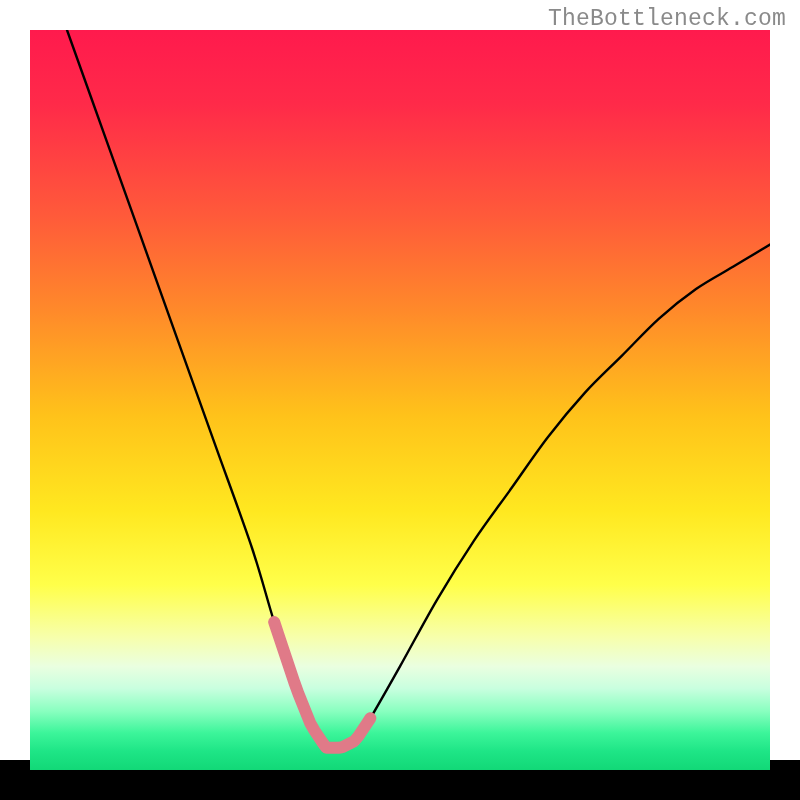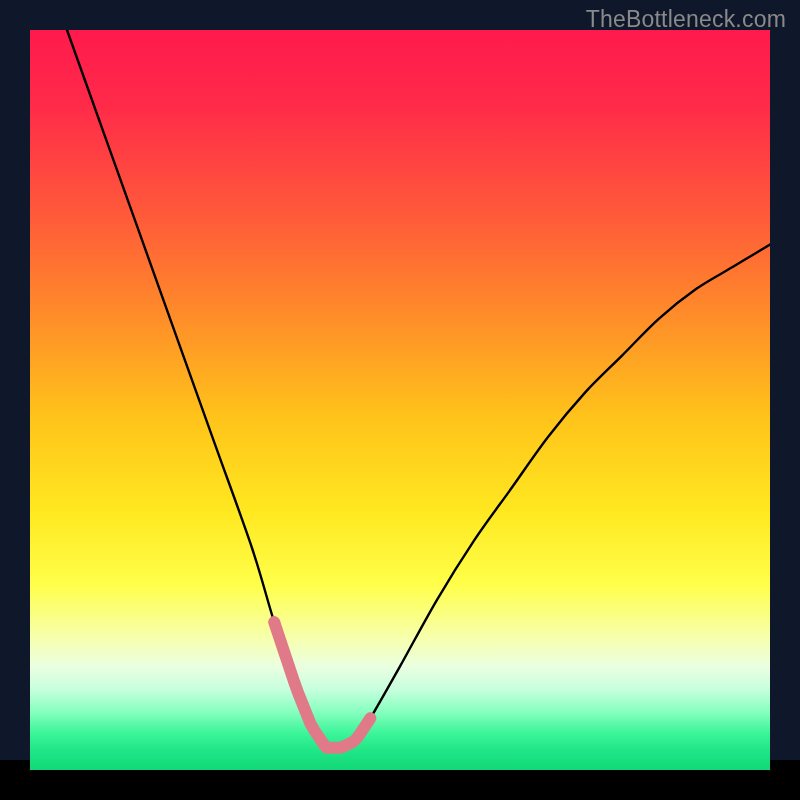--- a/index.html
+++ b/index.html
@@ -8,21 +8,22 @@
     width: 800px;
     height: 800px;
     background: #000;
     overflow: hidden;
     font-family: Arial, Helvetica, sans-serif;
   }
   .frame {
     position: relative;
     width: 800px;
     height: 760px;
-    background: #0f172a;
+    background: #ffffff;
+    font-family: Liberation Mono, monospace;
   }
   .watermark {
     position: absolute;
     top: 6px;
     right: 14px;
     color: #8a8a8a;
     font-size: 23px;
     font-weight: 500;
     letter-spacing: 0.2px;
     z-index: 10;

